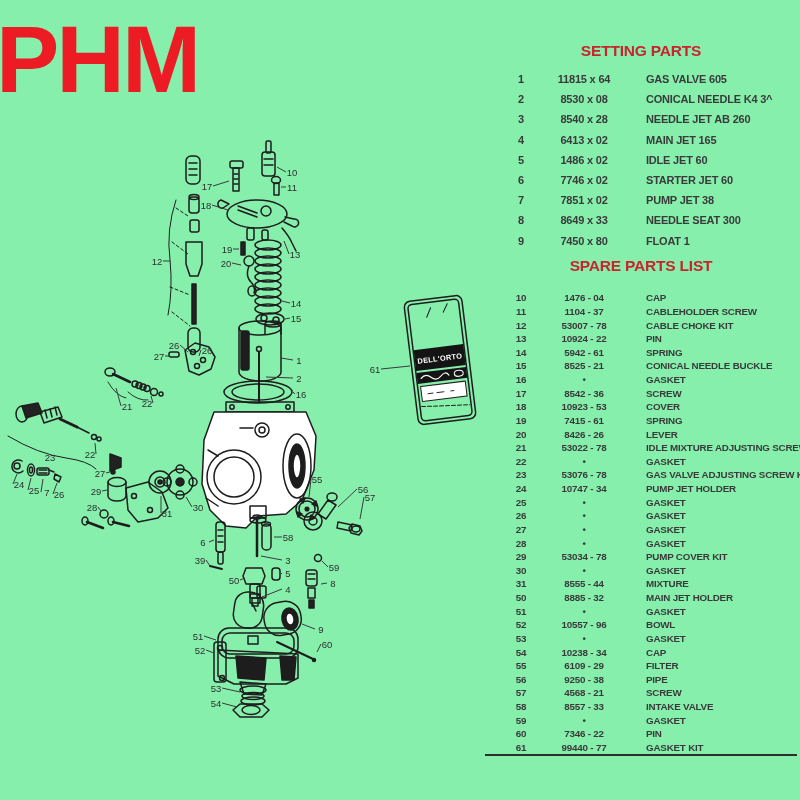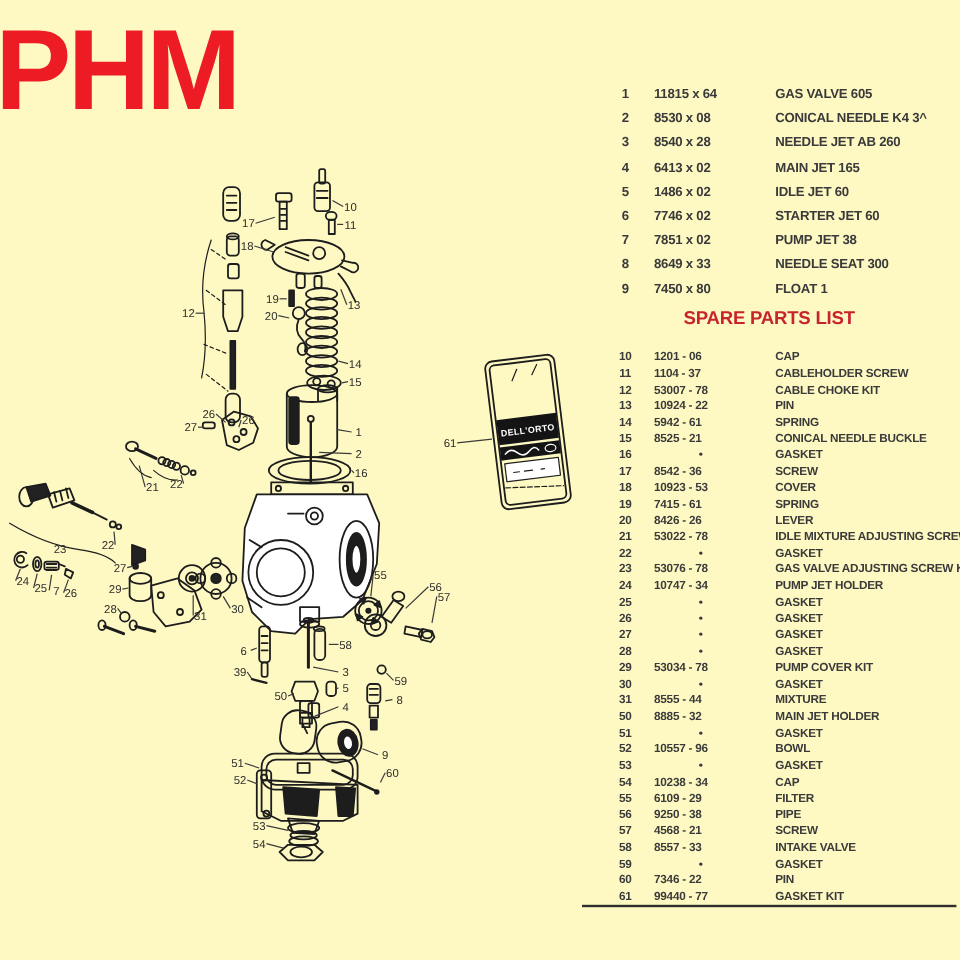--- a/index.html
+++ b/index.html
@@ -1,44 +1,45 @@
 <!DOCTYPE html>
 <html><head>
 <meta charset="utf-8">
 <style>
   html,body{margin:0;padding:0;background:#fff;}
-  .page{position:relative;width:800px;height:800px;background:#fef9c3;overflow:hidden;
+  .page{position:relative;width:800px;height:800px;background:#86efac;overflow:hidden;
         font-family:"Liberation Sans",sans-serif;color:#3a3a3a;}
   .logo{position:absolute;left:-4px;top:12px;font-size:95px;font-weight:800;
         letter-spacing:-3px;line-height:1;font-family:"Liberation Sans",sans-serif;}
   .list-title{position:absolute;left:485px;width:312px;text-align:center;
         font-size:15.5px;font-weight:700;letter-spacing:-0.2px;}
   #setting-title{top:42px;}
   #spare-title{top:257px;}
   .ptable{position:absolute;left:485px;width:312px;}
   #setting-table{top:69px;}
   #setting-table .row{height:20.2px;font-size:11px;}
   #spare-table{top:291px;border-bottom:2px solid #2e2e2e;}
   #spare-table .row{height:13.63px;font-size:9.8px;}
   .row{display:flex;align-items:center;font-weight:700;letter-spacing:-0.2px;color:#3a3a3a;}
   .row .num{width:48px;margin-left:12px;text-align:center;flex:none;}
-  .row .code{width:78px;text-align:left;flex:none;}
+  .row .code{width:78px;text-align:center;flex:none;}
   .row .code.bullet{text-align:center;}
   .row .desc{margin-left:23px;white-space:nowrap;}
   svg text.plabel{font-family:"Liberation Sans",sans-serif;font-size:9.5px;fill:#2e2e2e;text-anchor:middle;}
   svg .brand{font-family:"Liberation Sans",sans-serif;font-size:7.4px;font-weight:700;
              fill:#ffffff;text-anchor:middle;letter-spacing:0.3px;}
 </style>
 </head>
 <body>
 
 <div class="page">
 
   <div class="logo" style="color: rgb(237, 28, 36);">PHM</div>
 
+  <div class="list-title" id="setting-title" style="color: rgb(200, 36, 47);">SETTING PARTS</div>
   <div class="ptable" id="setting-table">
       <div class="row">
         <span class="num">1</span>
         <span class="code">11815 x 64</span>
         <span class="desc">GAS VALVE 605</span>
       </div>
       <div class="row">
         <span class="num">2</span>
         <span class="code">8530 x 08</span>
         <span class="desc">CONICAL NEEDLE K4 3^</span>
@@ -77,21 +78,21 @@
         <span class="num">9</span>
         <span class="code">7450 x 80</span>
         <span class="desc">FLOAT 1</span>
       </div>
     </div>
 
   <div class="list-title" id="spare-title" style="color: rgb(200, 36, 47); text-align: center;">SPARE PARTS LIST</div>
   <div class="ptable" id="spare-table">
       <div class="row">
         <span class="num">10</span>
-        <span class="code">1201 - 06</span>
+        <span class="code">1476 - 04</span>
         <span class="desc">CAP</span>
       </div>
       <div class="row">
         <span class="num">11</span>
         <span class="code">1104 - 37</span>
         <span class="desc">CABLEHOLDER SCREW</span>
       </div>
       <div class="row">
         <span class="num">12</span>
         <span class="code">53007 - 78</span>

